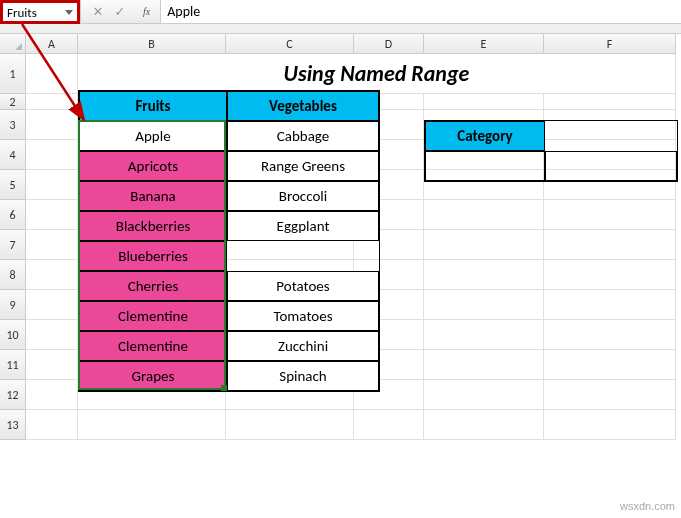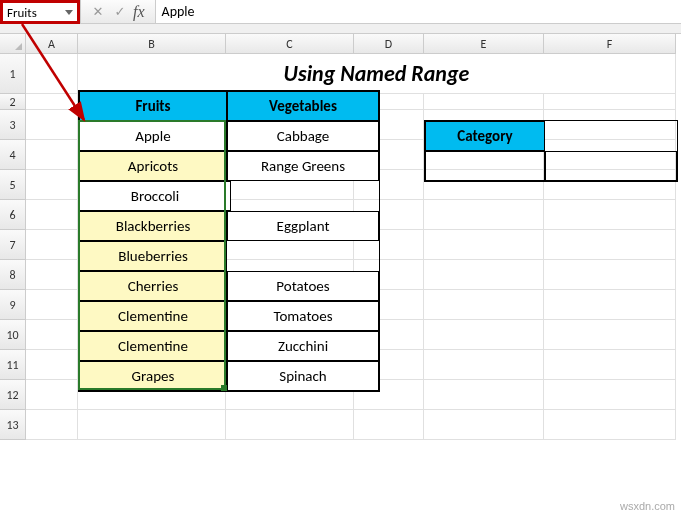--- a/index.html
+++ b/index.html
@@ -5,21 +5,21 @@
     * { box-sizing: border-box; margin: 0; padding: 0; }
     body { font-family: Calibri, Arial, sans-serif; font-size: 14px; background: #fff; width: 681px; height: 518px; position: relative; overflow: hidden;}
     
     .top-bar { height: 24px; background: linear-gradient(to bottom, #fcfcfc, #eaeaea); border-bottom: 1px solid #ccc; display: flex; align-items: stretch; }
     .namebox-wrap { display:flex; align-items:center; border: 3px solid #c00000; width: 80px; height:24px; padding:0 4px; position:relative; background:#fff;}
     .namebox { font-size:13px; flex:1; }
     .namebox-dd { width:0;height:0;border-left:4px solid transparent;border-right:4px solid transparent;border-top:5px solid #666; margin-left:4px;}
     .fb-separator { width:1px; background:#ccc; margin:0 0;}
     .fx-group { display:flex; align-items:center; gap:0; padding:0 6px;}
     .fx-btn { width:22px; height:22px; display:flex; align-items:center; justify-content:center; color:#999; font-size:13px; cursor:default;}
-    .fx-label { font-style:italic; font-family:'Times New Roman',serif; font-size:16px; color:#555; margin:0 4px 0 2px;}
+    .fx-label { font-style:italic; font-family:'Times New Roman',serif; font-size:10px; color:#555; margin:0 4px 0 12px;}
     .formula-input { flex:1; padding:2px 6px; font-size:14px; background:#fff; border-left:1px solid #ccc; display:flex; align-items:center; }
     
     .gutter-strip { height:10px; background:#f0f0f0; border-bottom:1px solid #ccc; }
 
     .sheet { display:flex; }
     .row-headers { display:flex; flex-direction:column; }
     .corner { width:26px; height:20px; background:linear-gradient(to bottom,#fafafa,#e8e8e8); border-right:1px solid #ccc; border-bottom:1px solid #ccc; position:relative;}
     .corner::after{content:"";position:absolute;right:3px;bottom:3px;border-left:7px solid transparent;border-bottom:7px solid #bbb;}
     .rowhdr { width:26px; background:linear-gradient(to bottom,#fafafa,#e8e8e8); border-right:1px solid #ccc; border-bottom:1px solid #ccc; display:flex; align-items:center; justify-content:center; font-size:12px; color:#333; }
     .rowhdr.h1 { height:40px; }
@@ -36,21 +36,21 @@
     
     .wA{width:52px;} .wB{width:148px;} .wC{width:128px;} .wD{width:70px;} .wE{width:120px;} .wF{width:132px;}
     
     .title-cell { font-weight:bold; font-style:italic; font-size:22px; font-family:Calibri,Arial,sans-serif; }
     
     .data-table { position:absolute; top:56px; left:52px; border:1.5px solid #000; }
     .dt-row { display:flex; }
     .dt-cell { width:148px; height:30px; display:flex; align-items:center; justify-content:center; border:1px solid #000; font-size:15px; }
     .dt-cell.c2 { width:152px; }
     .dt-hdr { background:#00bbf0; font-weight:bold; }
-    .dt-shade { background:#fef9c3; }
+    .dt-shade { background:#ec4899; }
     .dt-white { background:#fff; }
     
     .sel-range { position:absolute; top:86px; left:52px; width:148px; height:270px; border:2px solid #2a7a2a; pointer-events:none; z-index:5;}
     .sel-handle { position:absolute; right:-3px; bottom:-3px; width:6px; height:6px; background:#2a7a2a;}
     
     .side-table { position:absolute; top:86px; left:398px; border:1.5px solid #000; }
     .st-row { display:flex; }
     .st-cell { width:120px; height:30px; display:flex; align-items:center; justify-content:center; border:1px solid #000; font-size:15px; }
     .st-cell.c2 { width:132px; }
     .st-hdr { background:#00bbf0; font-weight:bold; }
@@ -218,20 +218,21 @@
       </div>
       <div class="dt-row">
           <div class="dt-cell dt-white">Apple</div>
           <div class="dt-cell c2 dt-white">Cabbage</div>
         </div>
       <div class="dt-row">
           <div class="dt-cell dt-shade">Apricots</div>
           <div class="dt-cell c2 dt-white">Range Greens</div>
         </div>
       <div class="dt-row">
+          <div class="dt-cell dt-shade">Banana</div>
           <div class="dt-cell c2 dt-white">Broccoli</div>
         </div>
       <div class="dt-row">
           <div class="dt-cell dt-shade">Blackberries</div>
           <div class="dt-cell c2 dt-white">Eggplant</div>
         </div>
       <div class="dt-row">
           <div class="dt-cell dt-shade">Blueberries</div>
         </div>
       <div class="dt-row">

